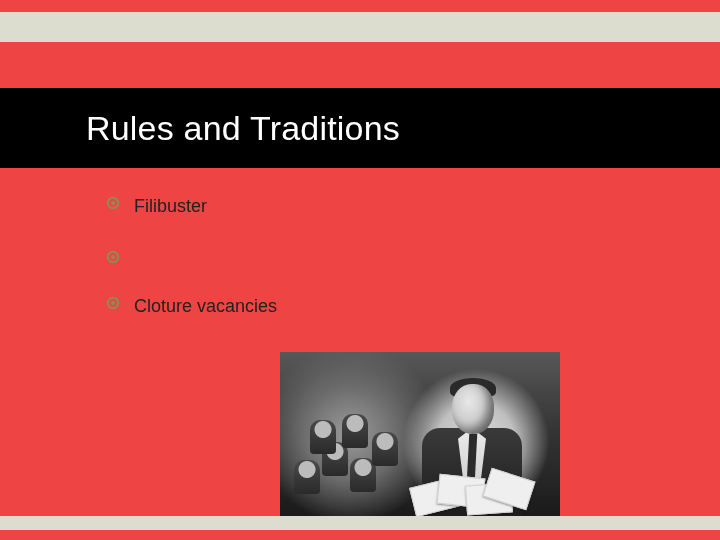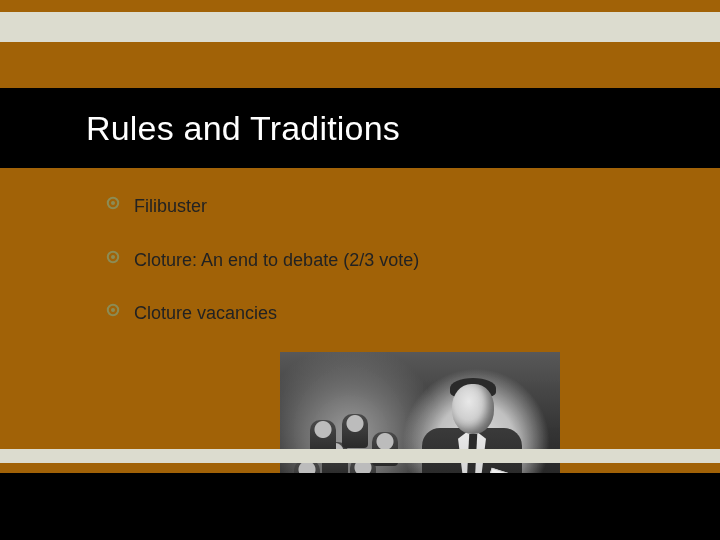--- a/index.html
+++ b/index.html
@@ -1,21 +1,21 @@
 <!DOCTYPE html>
 <html><head>
 <meta charset="utf-8">
 <style>
   * { margin: 0; padding: 0; box-sizing: border-box; }
   html, body { width: 720px; height: 540px; background: #000; font-family: Arial, Helvetica, sans-serif; }
   .slide {
     position: relative;
     width: 720px;
-    height: 473px;
-    background: #a16207;
+    height: 540px;
+    background: #ef4444;
     overflow: hidden;
   }
   .top-band {
     position: absolute;
     top: 12px;
     left: 0;
     width: 100%;
     height: 30px;
     background: #dcdccf;
   }
@@ -189,21 +189,20 @@
       <span class="bullet-text">Filibuster</span>
     </div>
 
     <div class="bullet-row">
       <span class="bullet-icon">
         <svg width="14" height="14" viewBox="0 0 14 14">
           <circle cx="7" cy="7" r="5.2" fill="none" stroke="#8c8c55" stroke-width="2"></circle>
           <circle cx="7" cy="7" r="2" fill="#8c8c55"></circle>
         </svg>
       </span>
-      <span class="bullet-text">Cloture: An end to debate (2/3 vote)</span>
     </div>
 
     <div class="bullet-row">
       <span class="bullet-icon">
         <svg width="14" height="14" viewBox="0 0 14 14">
           <circle cx="7" cy="7" r="5.2" fill="none" stroke="#8c8c55" stroke-width="2"></circle>
           <circle cx="7" cy="7" r="2" fill="#8c8c55"></circle>
         </svg>
       </span>
       <span class="bullet-text">Cloture vacancies</span>

